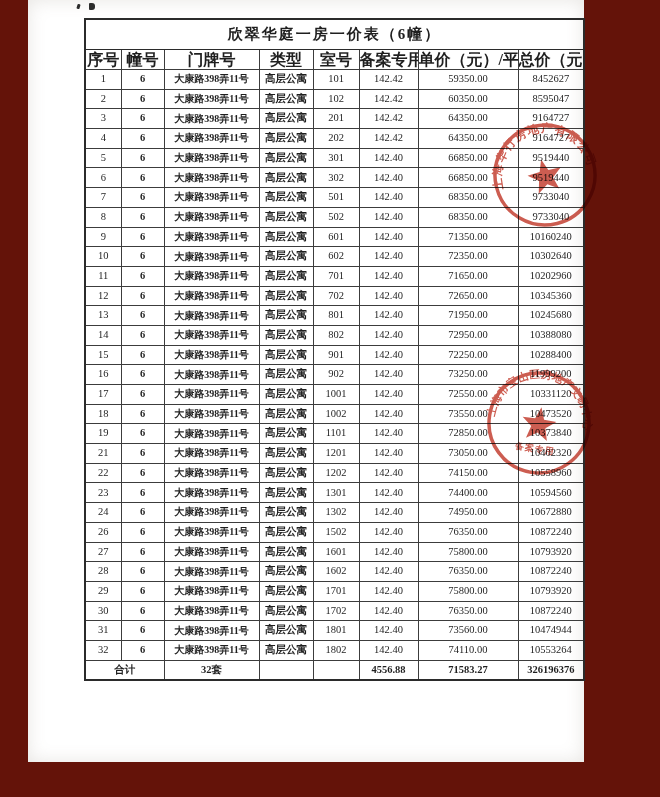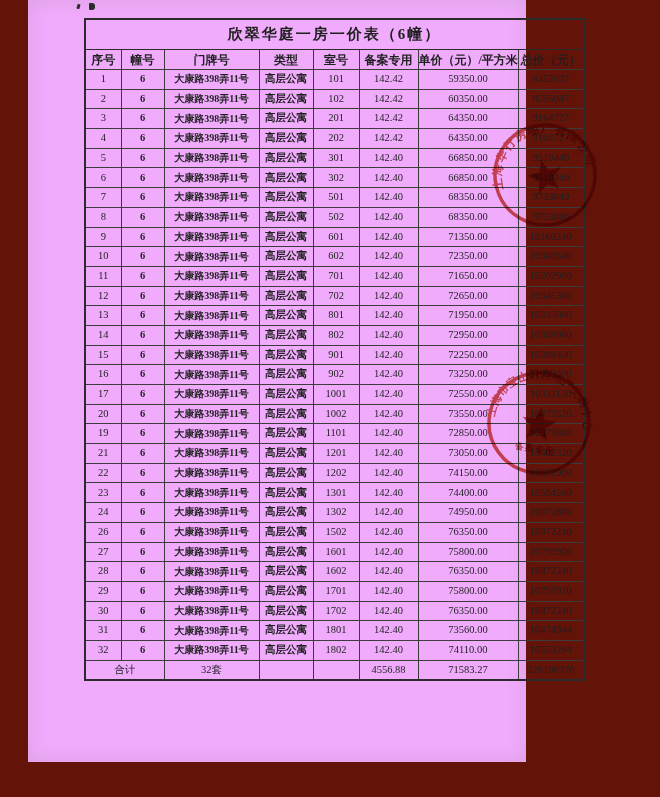--- a/index.html
+++ b/index.html
@@ -2,22 +2,22 @@
 <html><head>
 <meta charset="utf-8">
 <style>
   html,body{margin:0;padding:0;}
   body{
     width:660px;height:797px;position:relative;overflow:hidden;
     background:#641309;
     font-family:"Liberation Serif","DejaVu Serif",serif;
   }
   .paper{
-    position:absolute;left:28px;top:0;width:498px;height:762px;
-    background:#f0abfc;
+    position:absolute;left:28px;top:0;width:556px;height:762px;
+    background:#ffffff;
     box-shadow:inset 0 0 18px rgba(120,110,95,.18);
   }
   .artifact{position:absolute;background:#2c2c2c;}
   .a1{left:49px;top:4px;width:3px;height:5px;transform:rotate(18deg);border-radius:1px;}
   .a2{left:61px;top:3px;width:6px;height:7px;border-radius:1px 3px 3px 1px;}
   table.price{
     position:absolute;left:56px;top:18px;width:499px;
     border-collapse:collapse;table-layout:fixed;
     border:2px solid #2b2b2b;
   }
@@ -25,25 +25,25 @@
     border:1px solid #3c3c3c;
     text-align:center;vertical-align:middle;
     padding:0;color:#1f1f1f;
     font-size:10.5px;line-height:1;
     height:18.7px;overflow:hidden;white-space:nowrap;
   }
   tr.title-row th{
     font-size:15px;font-weight:bold;height:29px;letter-spacing:2px;
     border-bottom:1px solid #2b2b2b;
   }
-  tr.header-row th{font-size:12px;font-weight:bold;height:19px;letter-spacing:0;}
+  tr.header-row th{font-size:16px;font-weight:bold;height:19px;letter-spacing:0;}
   tbody td:nth-child(3){font-size:10px;font-weight:bold;}
   tbody td:nth-child(4){font-weight:bold;margin-left:6px;}
   tbody td:nth-child(2){font-weight:bold;}
-  tfoot td{font-weight:normal;font-size:10.5px;height:18px;}
+  tfoot td{font-weight:bold;font-size:10.5px;height:18px;}
   
   .seal{
     position:absolute;width:110px;height:110px;
     color:#c03425;opacity:.8;pointer-events:none;
     mix-blend-mode:multiply;
   }
   .seal1{left:462px;top:120px;transform:rotate(-14deg);}
   .seal2{left:456px;top:368px;transform:rotate(9deg);}
   .seal svg{width:100%;height:100%;}
   .seal text{fill:currentColor;font-weight:bold;font-family:"Liberation Serif","DejaVu Serif",serif;}
@@ -246,21 +246,21 @@
           <td>17</td>
           <td>6</td>
           <td>大康路398弄11号</td>
           <td>高层公寓</td>
           <td>1001</td>
           <td>142.40</td>
           <td>72550.00</td>
           <td>10331120</td>
         </tr>
         <tr>
-          <td>20</td>
+          <td>18</td>
           <td>6</td>
           <td>大康路398弄11号</td>
           <td>高层公寓</td>
           <td>1002</td>
           <td>142.40</td>
           <td>73550.00</td>
           <td>10473520</td>
         </tr>
         <tr>
           <td>19</td>

